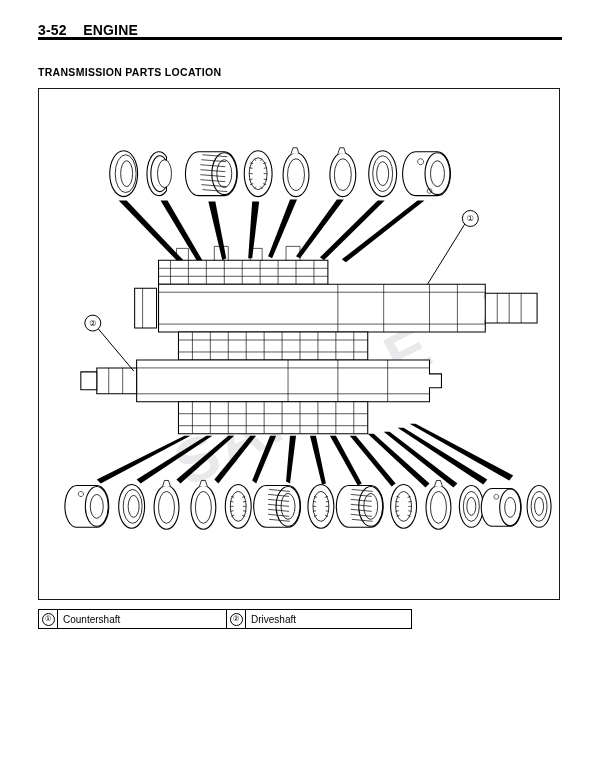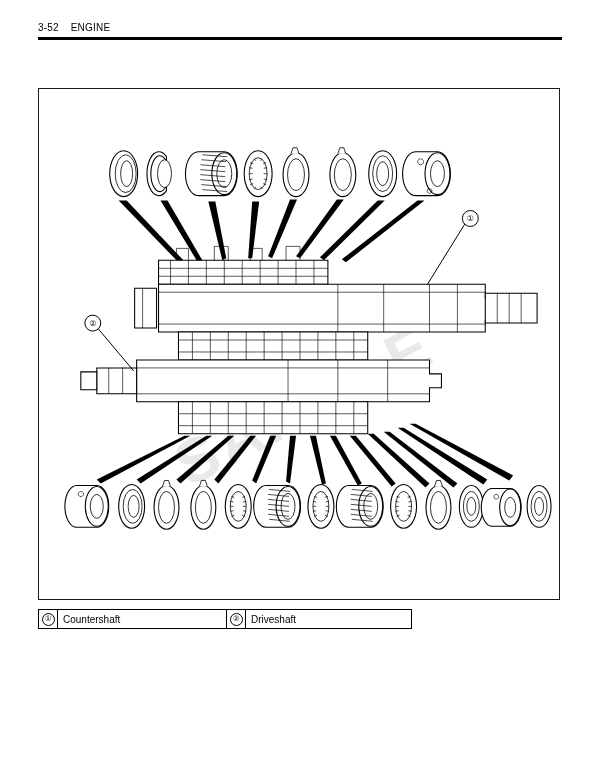--- a/index.html
+++ b/index.html
@@ -30,22 +30,22 @@
     position: absolute;
     left: 38px;
     top: 22px;
     width: 524px;
     height: 20px;
   }
   .header-text {
     position: absolute;
     left: 0;
     top: 0;
-    font-size: 10px;
-    font-weight: normal;
+    font-size: 14px;
+    font-weight: bold;
     letter-spacing: 0.2px;
     white-space: pre;
   }
   .header-rule {
     position: absolute;
     left: 0;
     top: 15px;
     width: 524px;
     height: 3px;
     background: #000;
@@ -156,20 +156,21 @@
 </head>
 <body>
 
 <div class="page">
 
   <div class="page-header">
     <div class="header-text">3-52    ENGINE</div>
     <div class="header-rule"></div>
   </div>
 
+  <div class="section-title">TRANSMISSION PARTS LOCATION</div>
 
   <div class="figure-frame">
     <svg class="figure-svg" viewBox="0 0 522 512" preserveAspectRatio="none">
 
       <g transform="translate(150,400) rotate(-27)">
         <text class="wm" x="0" y="0">SAMPLE</text>
       </g>
 
       <g>
 

